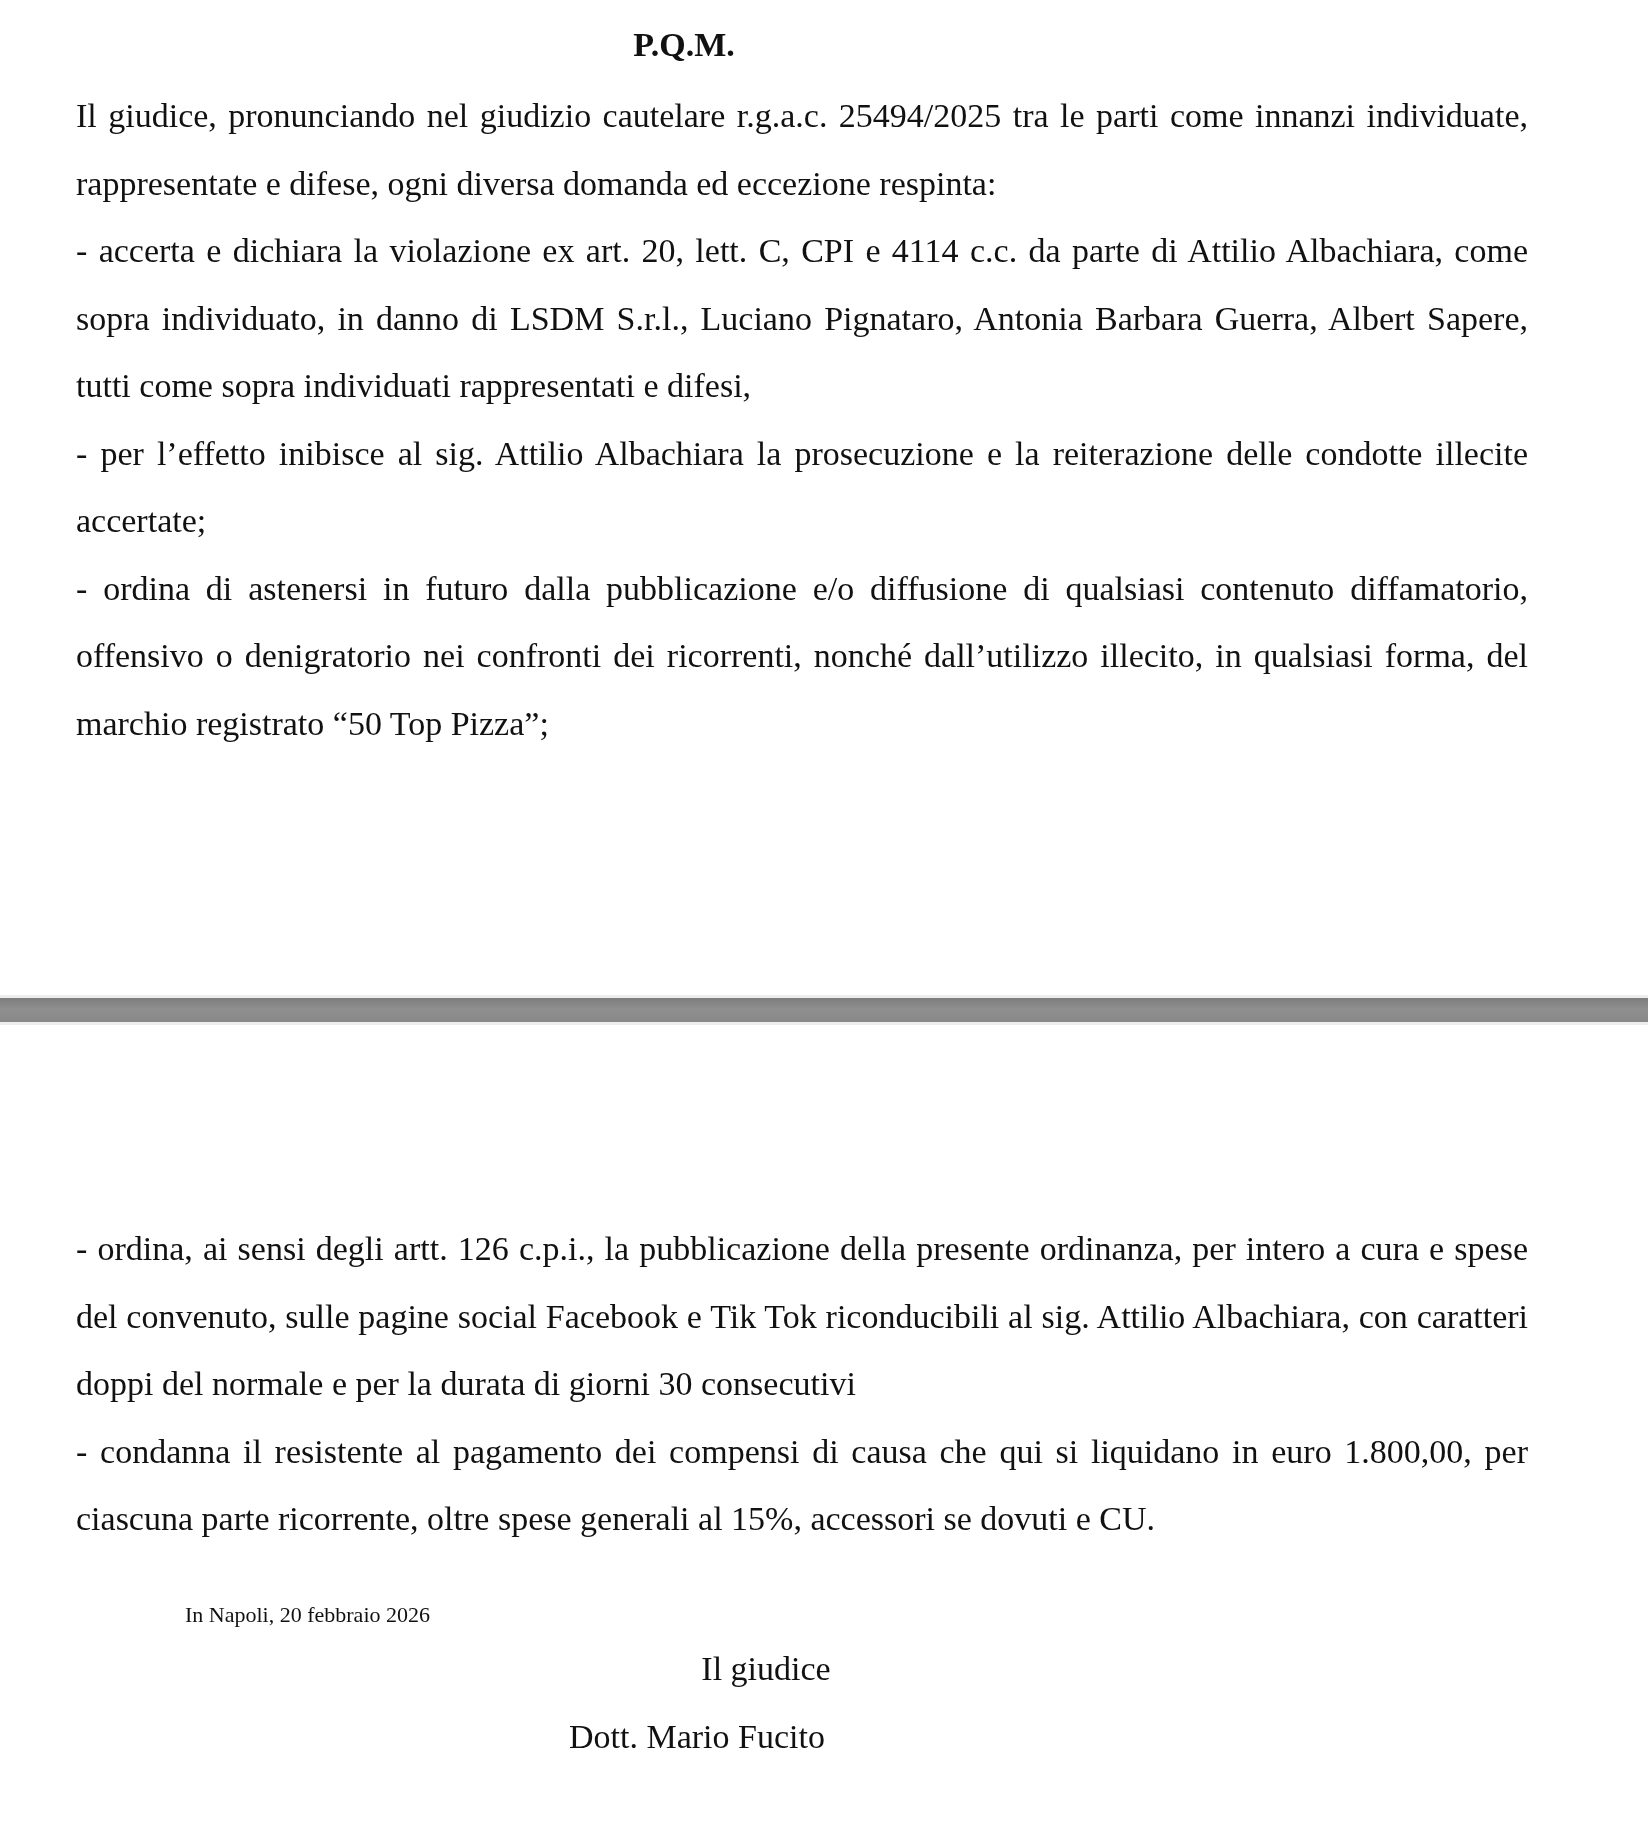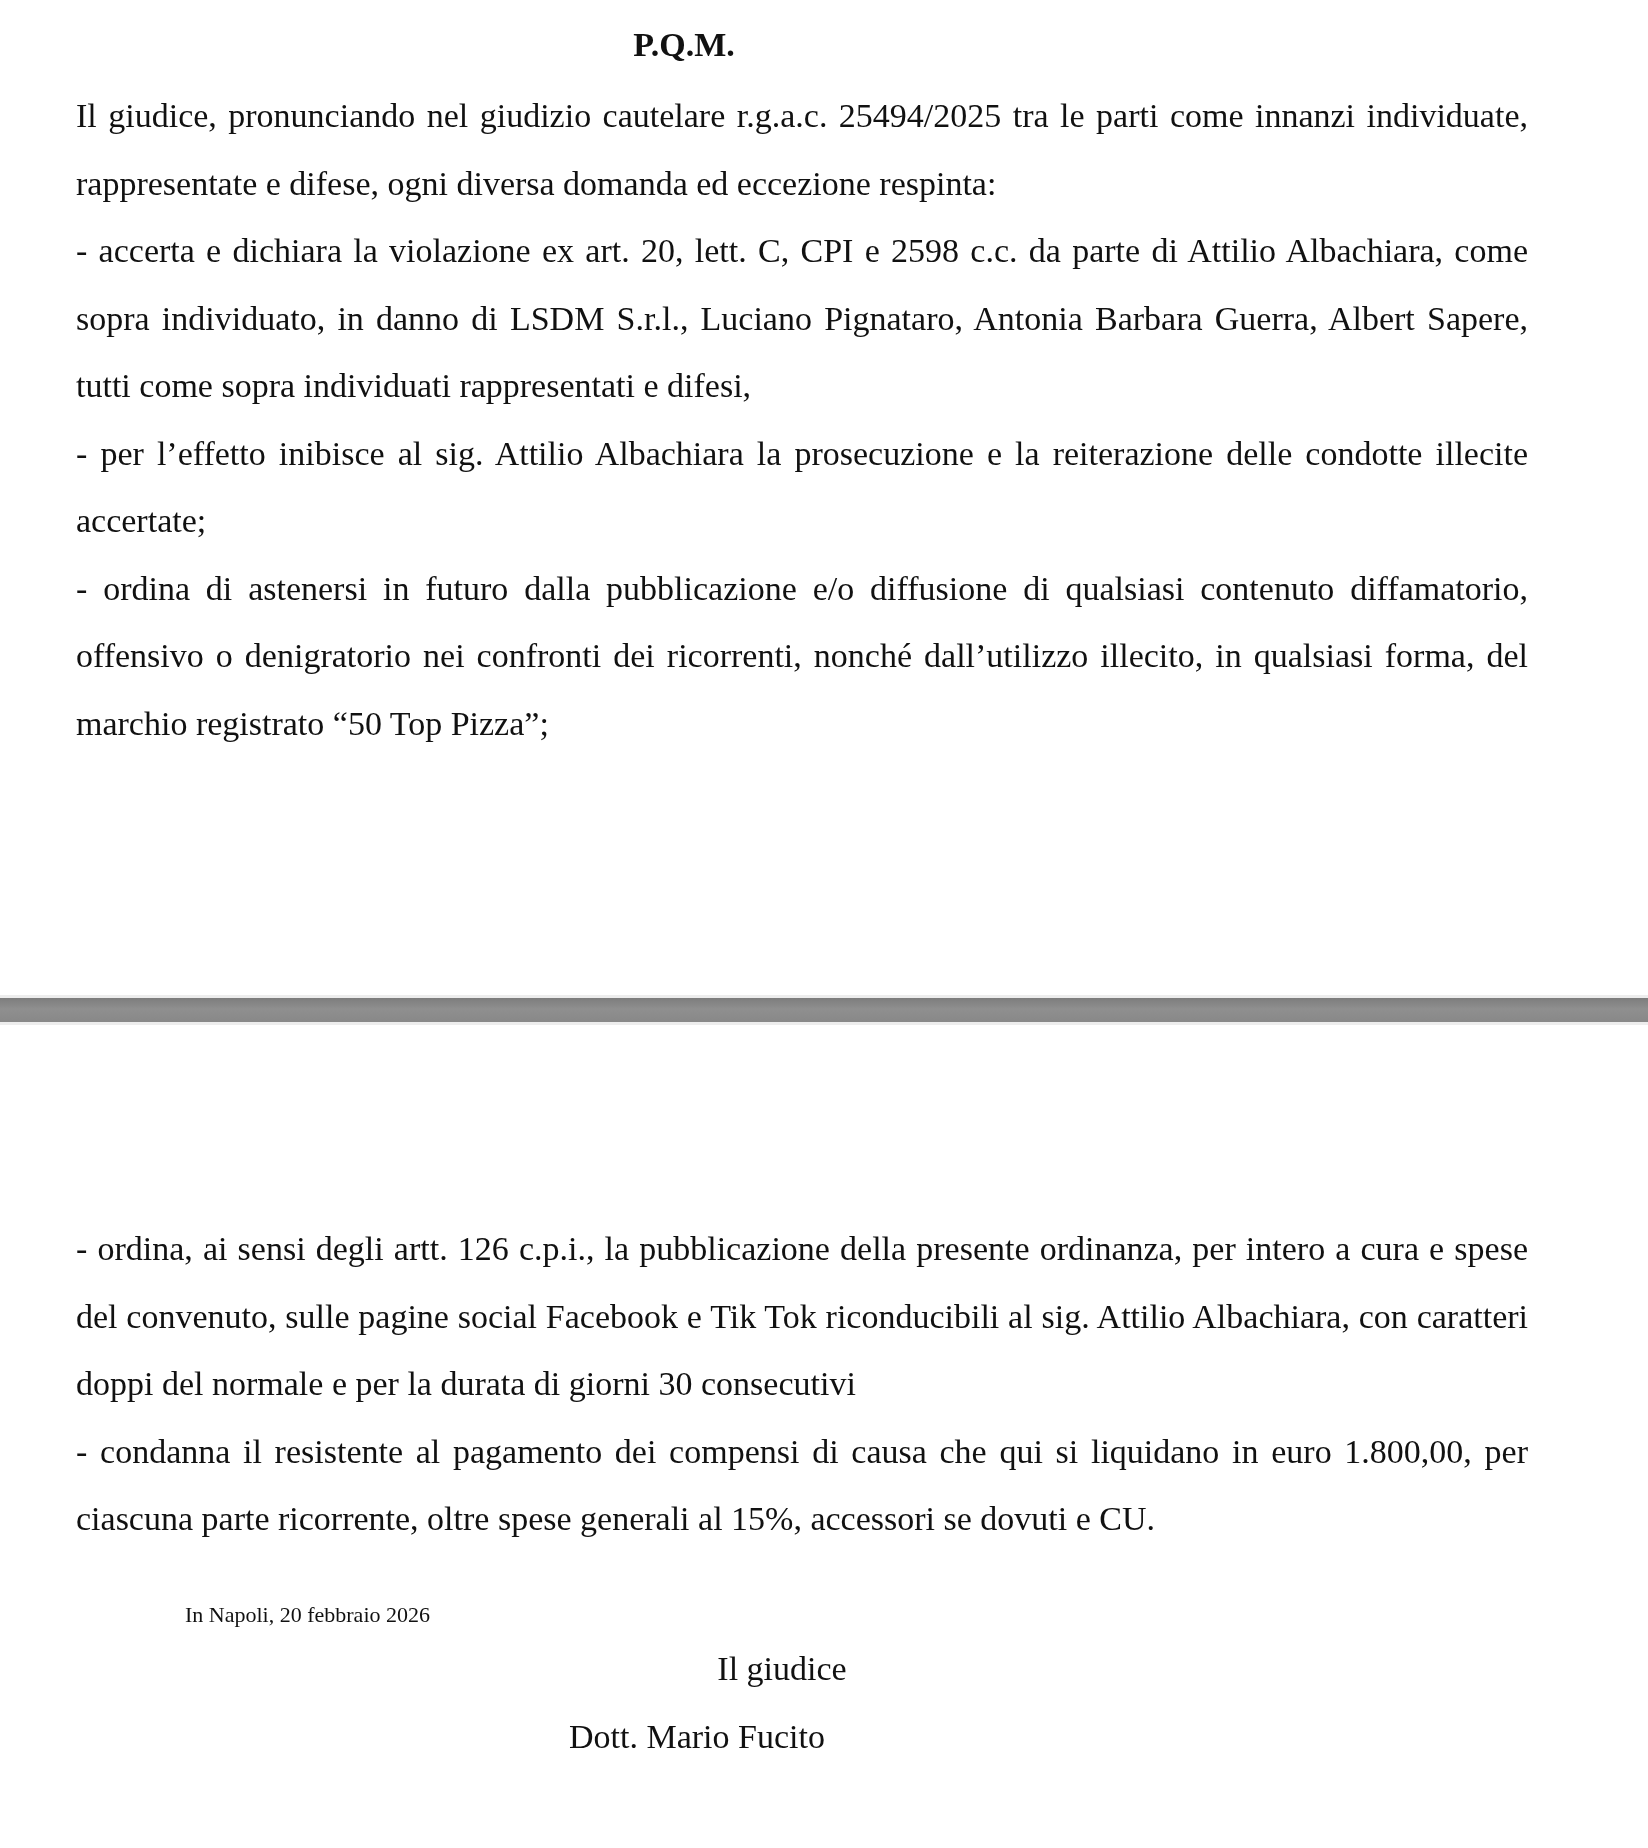--- a/index.html
+++ b/index.html
@@ -16,32 +16,32 @@
     }
     .block { position: absolute; left: 76px; width: 1452px; font-size: 34px; line-height: 67.5px; }
     .block p { margin: 0; text-align: justify; text-align-last: left; }
     .b1 { top: 82px; }
     .b2 { top: 1215px; }
     .sep {
       position: absolute; top: 995px; left: 0; width: 1648px; height: 30px;
       background: linear-gradient(#ededed 0 3px, #7d7d7d 3px, #8f8f8f 14px, #888 27px, #ededed 27px 30px);
     }
     .date { position: absolute; top: 1580px; left: 185px; font-size: 22px; margin-top: 22px; }
-    .judge-label { position: absolute; top: 1650px; left: 0; width: 1532px; text-align: center; font-size: 34px; padding-left: 16px; }
+    .judge-label { position: absolute; top: 1650px; left: 0; width: 1532px; text-align: center; font-size: 34px; padding-left: 0; }
     .judge-label span, .judge-name span { display: inline-block; margin-left: 0; }
     .judge-name { position: absolute; top: 1718px; left: 0; width: 1394px; text-align: center; font-size: 34px; }
   </style>
 </head>
 <body>
 
 <div class="page page-top">
   <div class="title">P.Q.M.</div>
   <div class="block b1">
     <p>Il giudice, pronunciando nel giudizio cautelare r.g.a.c. 25494/2025 tra le parti come innanzi individuate, rappresentate e difese, ogni diversa domanda ed eccezione respinta:</p>
-    <p>- accerta e dichiara la violazione ex art. 20, lett. C, CPI e 2598 c.c. da parte di Attilio Albachiara, come sopra individuato, in danno di LSDM S.r.l., Luciano Pignataro, Antonia Barbara Guerra, Albert Sapere, tutti come sopra individuati rappresentati e difesi,</p>
+    <p>- accerta e dichiara la violazione ex art. 20, lett. C, CPI e 4114 c.c. da parte di Attilio Albachiara, come sopra individuato, in danno di LSDM S.r.l., Luciano Pignataro, Antonia Barbara Guerra, Albert Sapere, tutti come sopra individuati rappresentati e difesi,</p>
     <p>- per l’effetto inibisce al sig. Attilio Albachiara la prosecuzione e la reiterazione delle condotte illecite accertate;</p>
     <p>- ordina di astenersi in futuro dalla pubblicazione e/o diffusione di qualsiasi contenuto diffamatorio, offensivo o denigratorio nei confronti dei ricorrenti, nonché dall’utilizzo illecito, in qualsiasi forma, del marchio registrato “50 Top Pizza”;</p>
   </div>
 </div>
 
 <div class="sep"></div>
 
 <div class="page page-bottom"></div>
 
 <div class="block b2">

